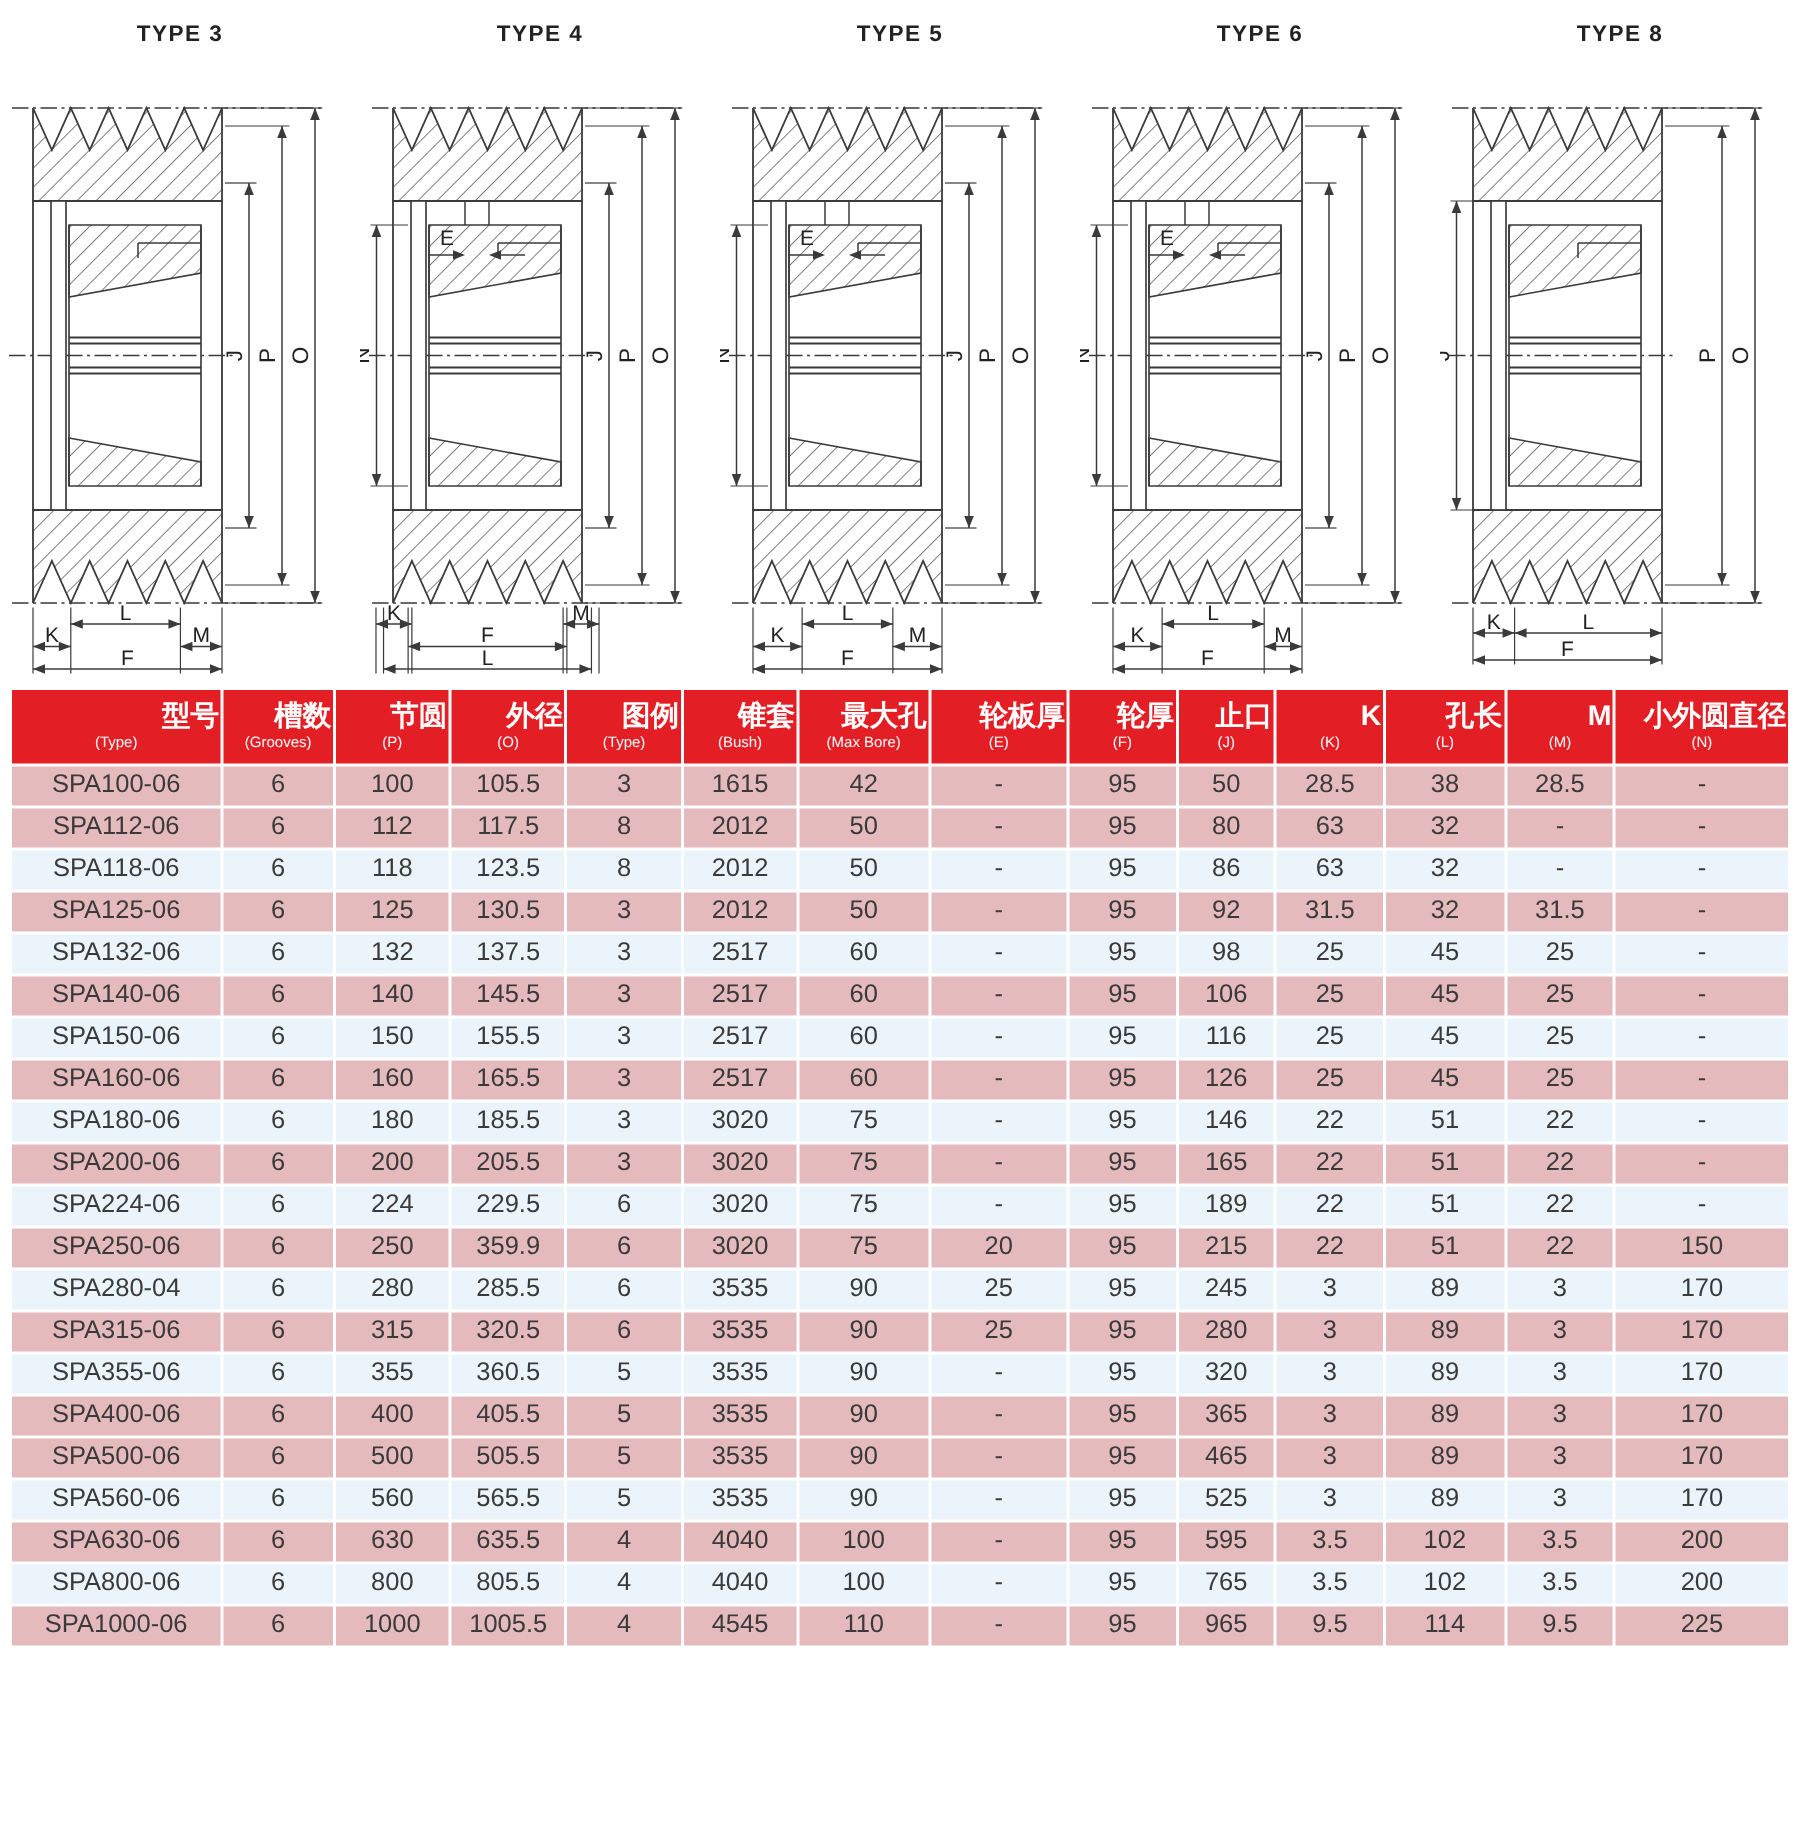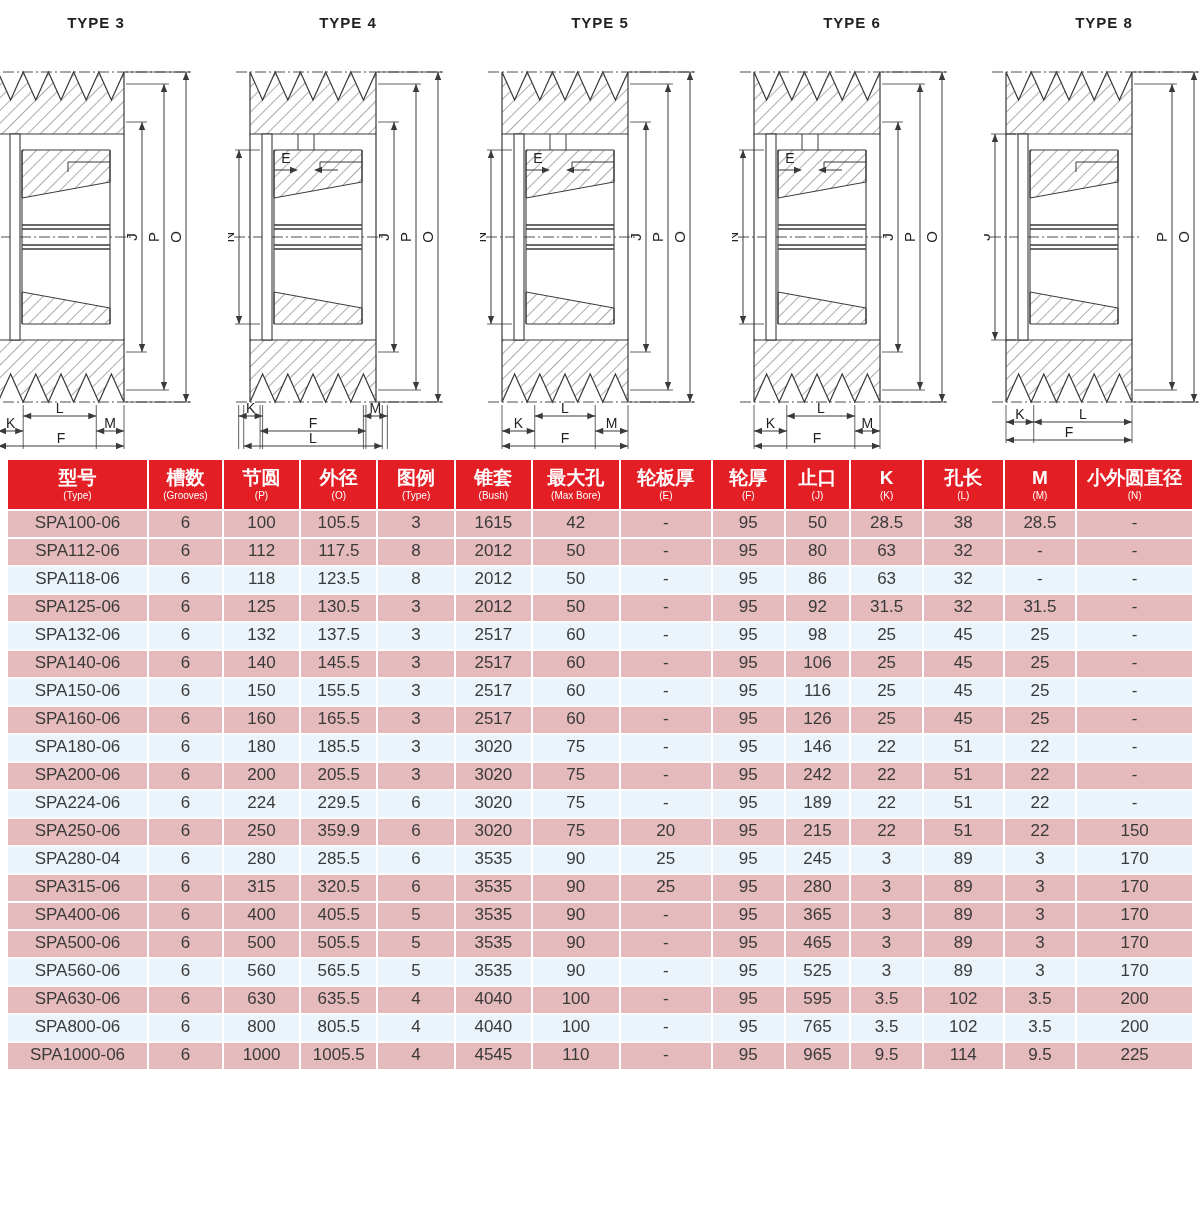--- a/index.html
+++ b/index.html
@@ -1,28 +1,28 @@
 <!DOCTYPE html>
 <html><head>
 <meta charset="utf-8">
 <style>
   html,body{margin:0;padding:0;background:#ffffff;}
   body{width:1200px;font-family:"Liberation Sans", sans-serif;}
   .page{width:1200px;}
   
-  .diagrams{display:flex;width:1200px;height:452px;justify-content:center;gap:12px;}
+  .diagrams{display:flex;width:1200px;height:452px;justify-content:center;}
   .diagram{width:240px;position:relative;}
   .diagram-title{text-align:center;font-size:15px;font-weight:bold;color:#222;
     letter-spacing:1px;margin-top:14px;height:18px;}
   .diagram svg{display:block;margin:0 auto;}
   
   table.spec{width:1188px;margin:6px auto 0 auto;border-collapse:separate;border-spacing:2px;
     table-layout:fixed;}
   table.spec th{background:#e31e24;color:#ffffff;padding:6px 1px 7px 1px;vertical-align:middle;}
-  table.spec th .zh{font-size:19px;font-weight:bold;line-height:1.25;}
+  table.spec th .zh{font-size:19px;font-weight:bold;line-height:1.25;text-align:right;}
   table.spec th .en{font-size:10px;font-weight:normal;line-height:1.2;}
   table.spec td{text-align:center;font-size:17px;color:#3a3a3a;height:26px;padding:0;
     line-height:1.1;}
   tr.r-odd td{background:#e5babd;}
   tr.r-even td{background:#eaf4fa;}
 </style>
 </head>
 <body>
 
 <div class="page">
@@ -631,21 +631,21 @@
         <tr class="r-odd">
           <td>SPA200-06</td>
           <td>6</td>
           <td>200</td>
           <td>205.5</td>
           <td>3</td>
           <td>3020</td>
           <td>75</td>
           <td>-</td>
           <td>95</td>
-          <td>242</td>
+          <td>165</td>
           <td>22</td>
           <td>51</td>
           <td>22</td>
           <td>-</td>
         </tr>
         <tr class="r-even">
           <td>SPA224-06</td>
           <td>6</td>
           <td>224</td>
           <td>229.5</td>
@@ -701,20 +701,36 @@
           <td>3535</td>
           <td>90</td>
           <td>25</td>
           <td>95</td>
           <td>280</td>
           <td>3</td>
           <td>89</td>
           <td>3</td>
           <td>170</td>
         </tr>
+        <tr class="r-even">
+          <td>SPA355-06</td>
+          <td>6</td>
+          <td>355</td>
+          <td>360.5</td>
+          <td>5</td>
+          <td>3535</td>
+          <td>90</td>
+          <td>-</td>
+          <td>95</td>
+          <td>320</td>
+          <td>3</td>
+          <td>89</td>
+          <td>3</td>
+          <td>170</td>
+        </tr>
         <tr class="r-odd">
           <td>SPA400-06</td>
           <td>6</td>
           <td>400</td>
           <td>405.5</td>
           <td>5</td>
           <td>3535</td>
           <td>90</td>
           <td>-</td>
           <td>95</td>

